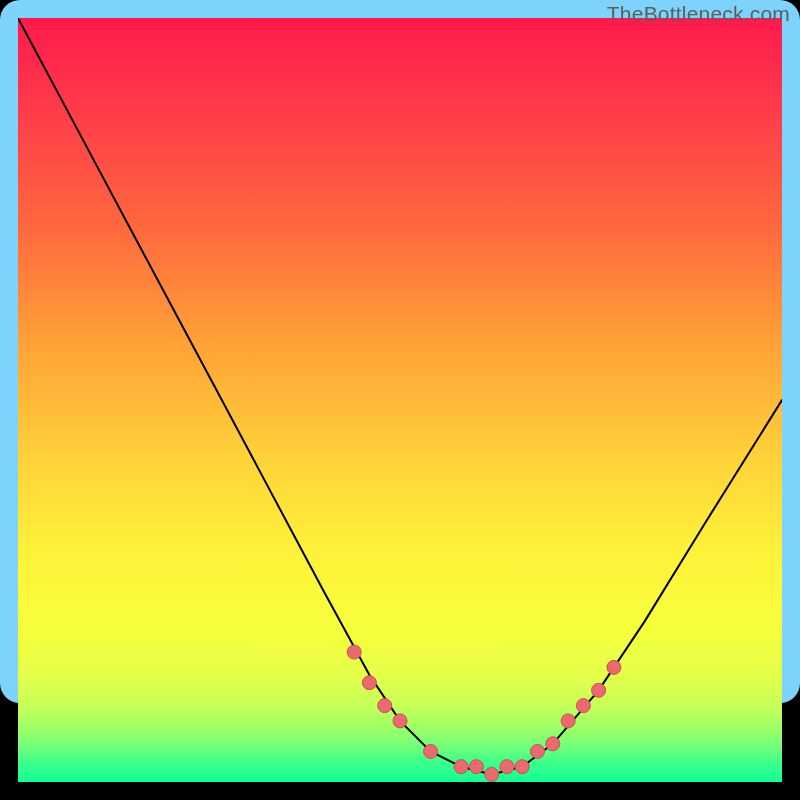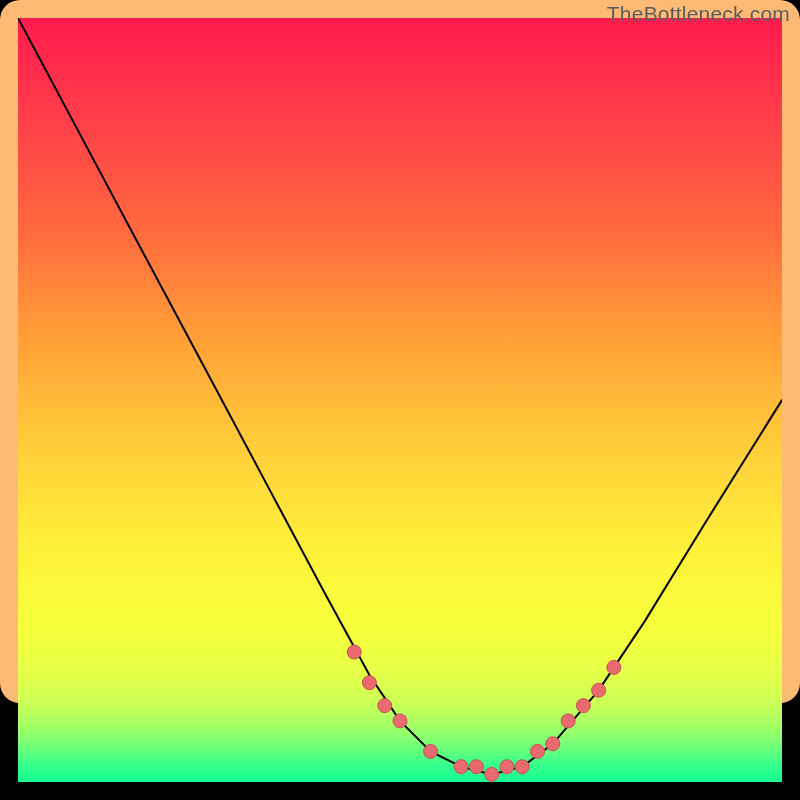--- a/index.html
+++ b/index.html
@@ -7,21 +7,21 @@
     padding: 0;
     width: 800px;
     height: 800px;
     background: #000;
     overflow: hidden;
   }
   .frame {
     position: relative;
     width: 800px;
     height: 703px;
-    background: #fdba74;
+    background: #7dd3fc;
     border-radius: 20px;
   }
   .plot-area {
     position: absolute;
     left: 18px;
     top: 18px;
     width: 764px;
     height: 764px;
     
     background: linear-gradient(

